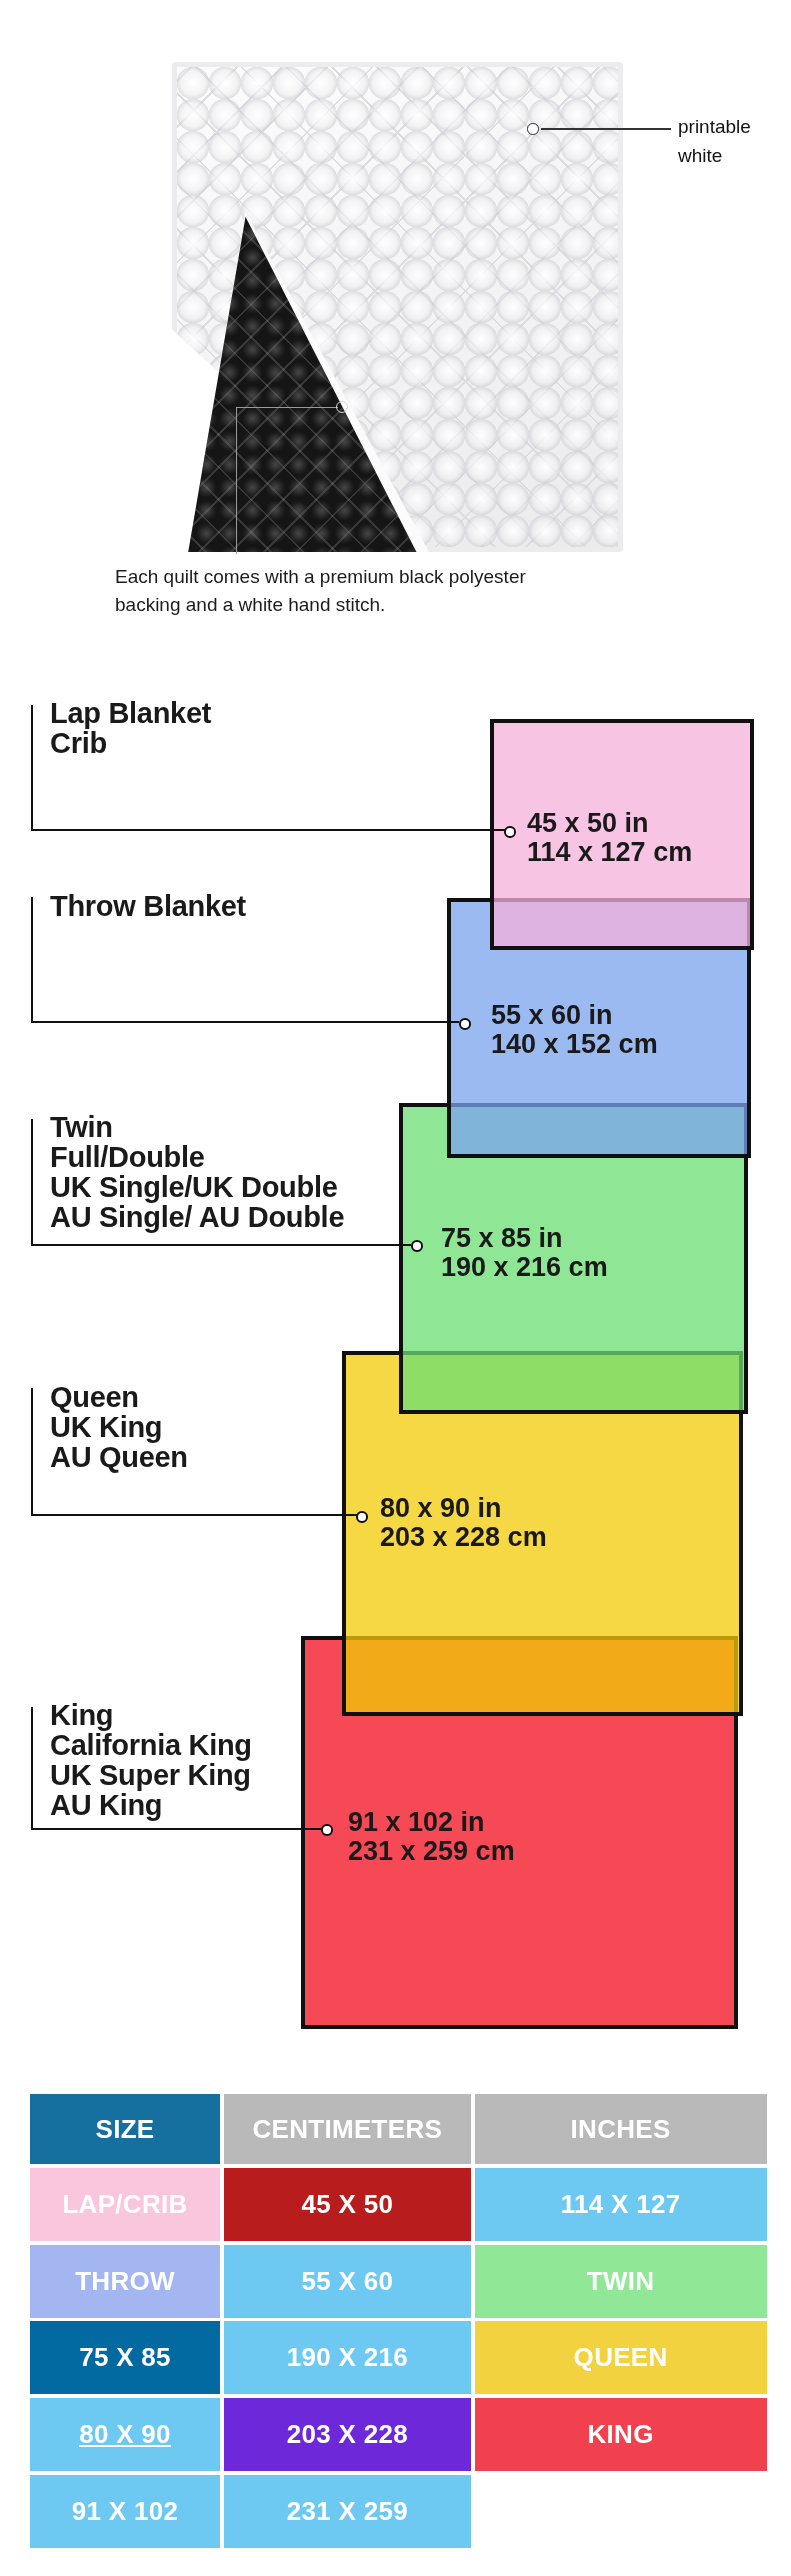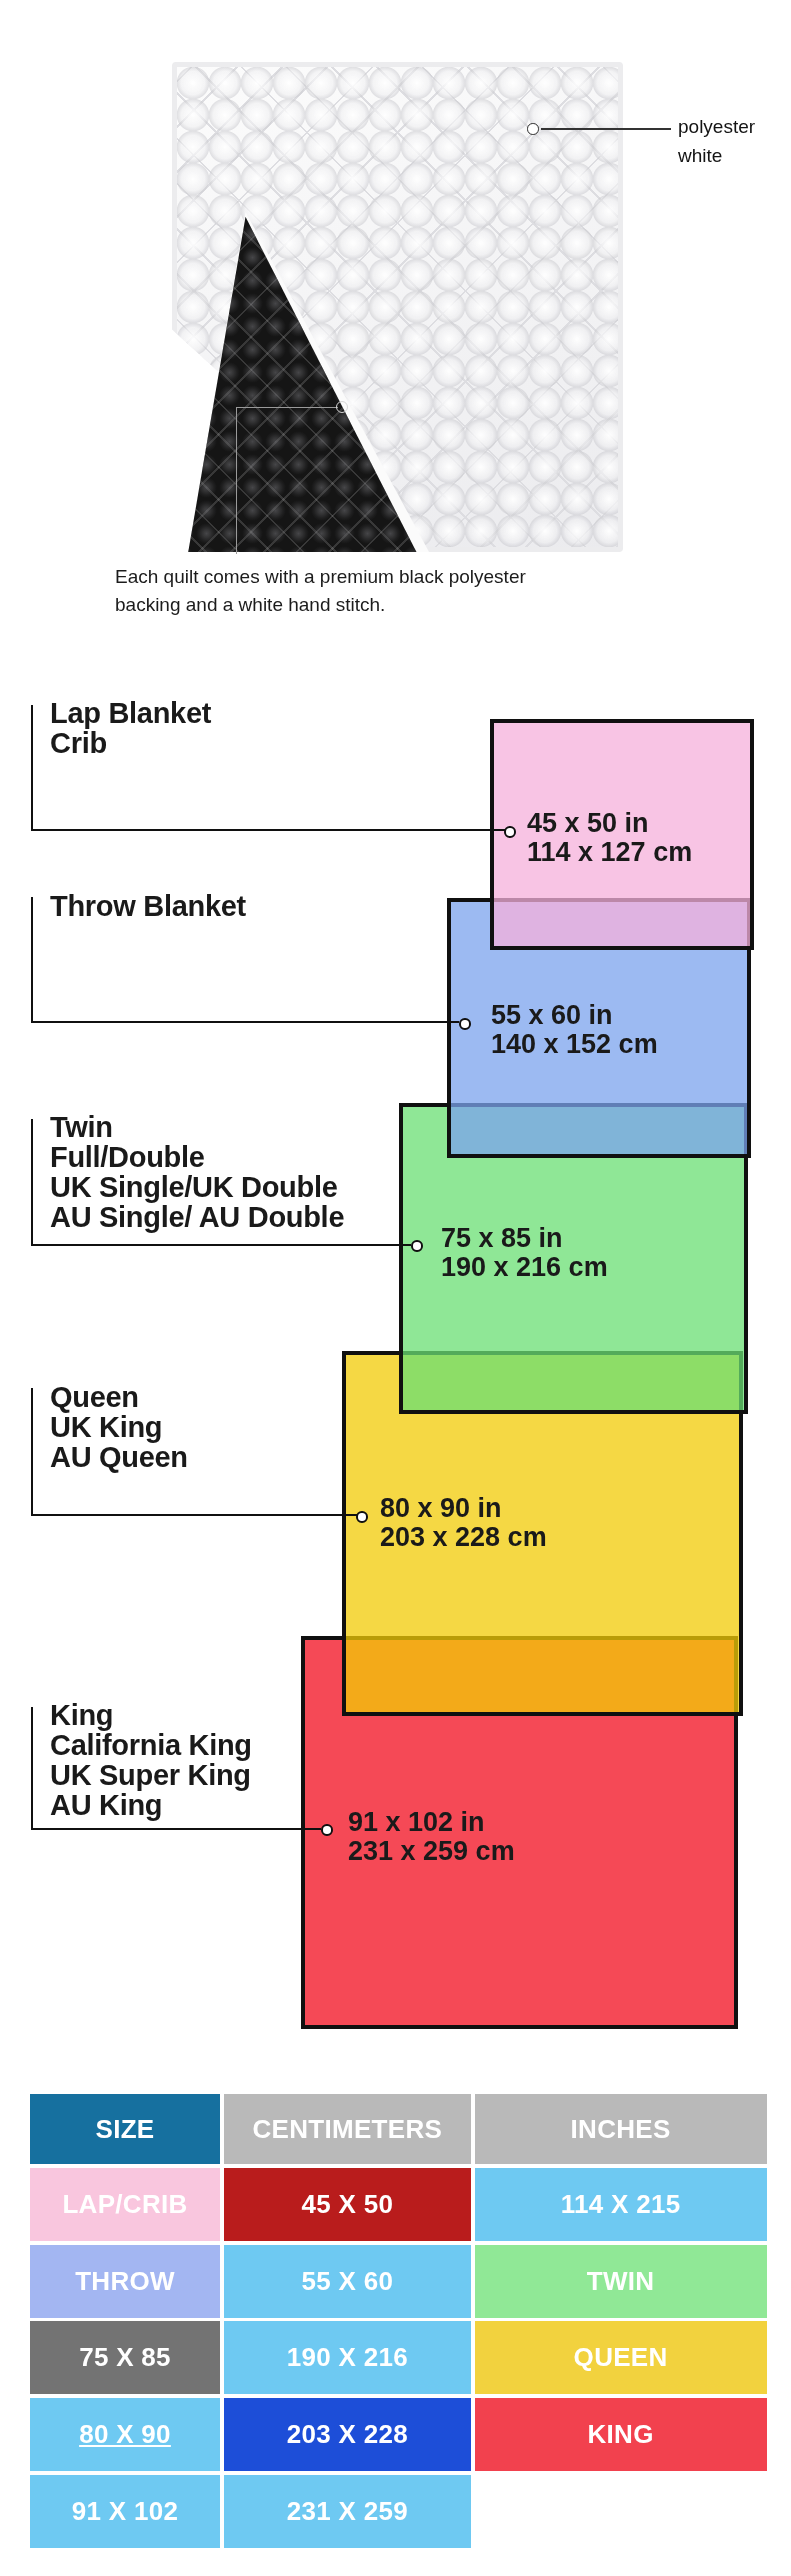--- a/index.html
+++ b/index.html
@@ -98,21 +98,21 @@
 
   <div>
     <div class="quilt-wrap">
       <div class="quilt-front"></div>
       <div class="fold-crease"></div>
       <div class="fold-backing"></div>
     </div>
     <div class="printable-line"></div>
     <div class="printable-dot"></div>
     <div class="printable-label">
-      <div>polyester</div>
+      <div>printable</div>
       <div>white</div>
     </div>
     <div class="fold-elbow"></div>
     <div class="fold-dot"></div>
     <div class="caption">
       <div>Each quilt comes with a premium black polyester</div>
       <div>backing and a white hand stitch.</div>
     </div>
   </div>
 
@@ -183,32 +183,32 @@
     </div>
   </div>
 
   <div class="size-table">
     <div class="cell" style="background-color: rgb(22, 112, 159);">SIZE</div>
     <div class="cell" style="background-color: rgb(185, 185, 185);">CENTIMETERS</div>
     <div class="cell" style="background-color: rgb(185, 185, 185);">INCHES</div>
 
     <div class="cell" style="background-color: rgb(249, 198, 222);">LAP/CRIB</div>
     <div class="cell" style="background-color: #b91c1c;">45 X 50</div>
-    <div class="cell" style="background-color: rgb(110, 201, 242);">114 X 215</div>
+    <div class="cell" style="background-color: rgb(110, 201, 242);">114 X 127</div>
 
     <div class="cell" style="background-color: rgb(163, 182, 242);">THROW</div>
     <div class="cell" style="background-color: rgb(110, 201, 242);">55 X 60</div>
 
     <div class="cell" style="background-color: rgb(144, 232, 150);">TWIN</div>
-    <div class="cell" style="background-color: #737373;">75 X 85</div>
+    <div class="cell" style="background-color: #0369a1;">75 X 85</div>
     <div class="cell" style="background-color: rgb(110, 201, 242);">190 X 216</div>
 
     <div class="cell" style="background-color: rgb(242, 210, 62);">QUEEN</div>
     <div class="cell" style="background-color: rgb(110, 201, 242); text-decoration: underline;">80 X 90</div>
-    <div class="cell" style="background-color: #1d4ed8;">203 X 228</div>
+    <div class="cell" style="background-color: #6d28d9;">203 X 228</div>
 
     <div class="cell" style="background-color: rgb(242, 65, 78);">KING</div>
     <div class="cell" style="background-color: rgb(110, 201, 242);">91 X 102</div>
     <div class="cell" style="background-color: rgb(110, 201, 242);">231 X 259</div>
   </div>
 
 </div>
 
 
 </body></html>

